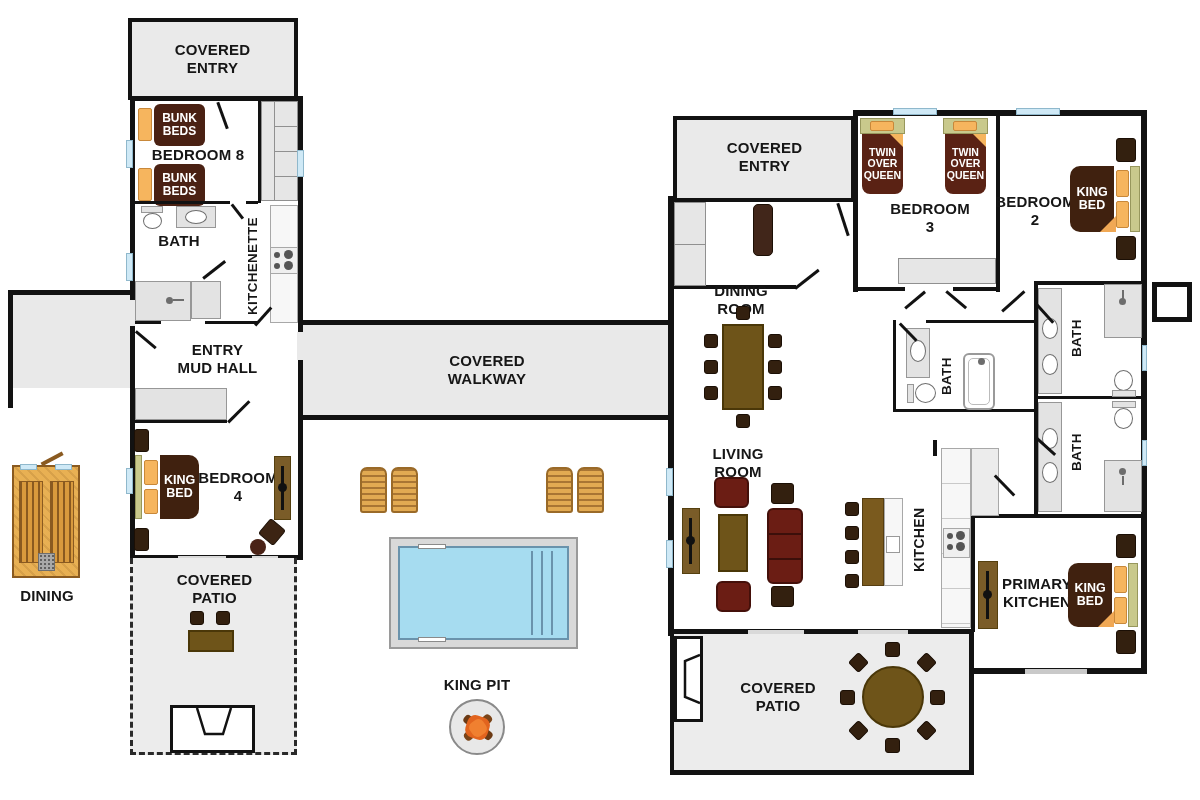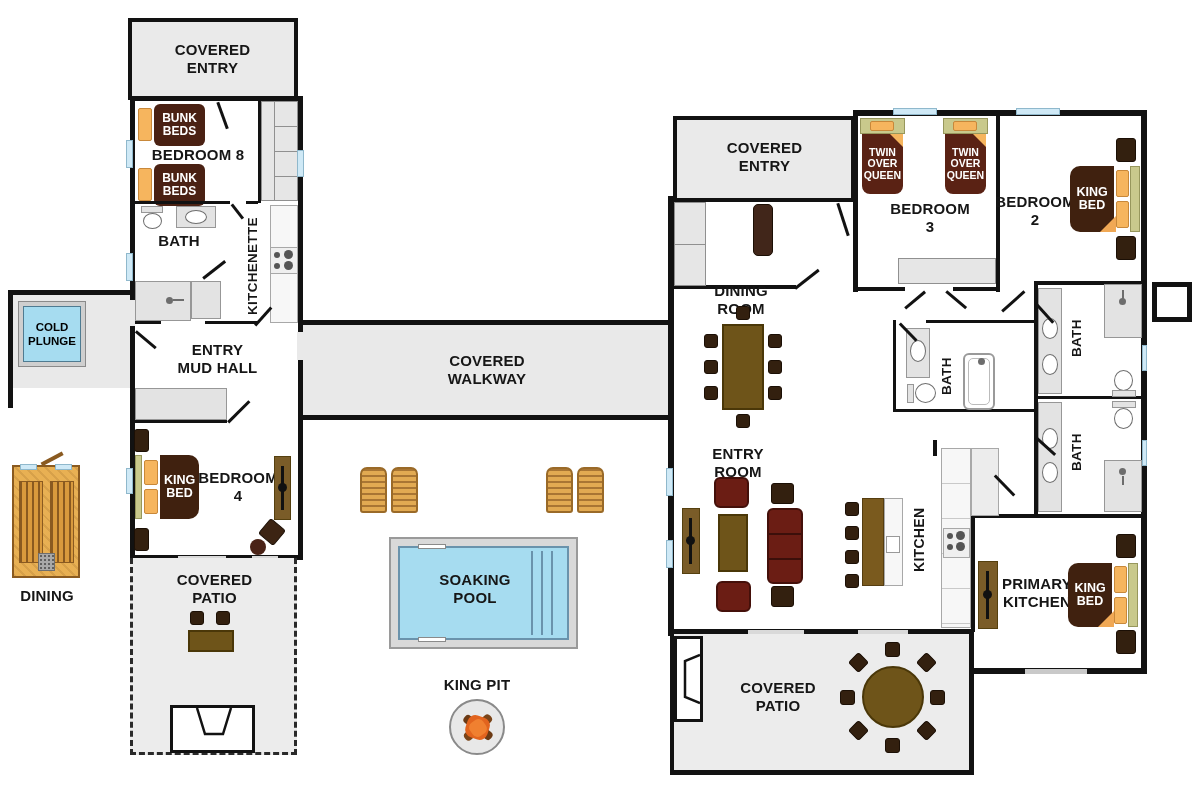--- a/index.html
+++ b/index.html
@@ -135,26 +135,20 @@
   <div class="btable" style="left:188px;top:630px;width:46px;height:22px;"></div>
   <div class="abs" style="left:170px;top:705px;width:85px;height:48px;background:#fff;border:3px solid #121212;">
     <svg width="79" height="42">
         <polyline points="24,0 32,26 50,26 58,0" fill="none" stroke="#121212" stroke-width="2.5"></polyline>
       </svg>
   </div>
 
   <div class="gray-zone" style="left:12px;top:294px;width:118px;height:94px;background:#e9e9e9;"></div>
   <div class="wall" style="left:8px;top:290px;width:122px;height:5px;"></div>
   <div class="wall" style="left:8px;top:290px;width:5px;height:118px;"></div>
-  <div class="abs" style="left:18px;top:301px;width:68px;height:66px;background:#cfcfcf;border:1px solid #8a8a8a;padding:4px;">
-    <div style="width:100%;height:100%;background:#a6dcf0;border:1.5px solid #4f7b91;display:flex;align-items:center;justify-content:center;">
-      <span class="abs" style="position:static;font-weight:600;font-size:11.5px;text-align:center;white-space:pre-line;line-height:1.25;">COLD
-PLUNGE</span>
-    </div>
-  </div>
 
   <div class="abs" style="left:12px;top:465px;width:68px;height:113px;background:#e8b053;border:2px solid #8a5a20;background-image:repeating-linear-gradient(45deg, rgba(138,90,32,.18) 0 2px, transparent 2px 7px);">
     <div style="position:absolute;left:5px;top:14px;width:24px;height:82px;background:#d99a3d;background-image:repeating-linear-gradient(90deg,#8a5a20 0 2px,transparent 2px 6px);border:1px solid #8a5a20;"></div>
     <div style="position:absolute;left:36px;top:14px;width:24px;height:82px;background:#d99a3d;background-image:repeating-linear-gradient(90deg,#8a5a20 0 2px,transparent 2px 6px);border:1px solid #8a5a20;"></div>
     <div style="position:absolute;left:24px;top:86px;width:17px;height:18px;background:#a8a8a8;background-image:radial-gradient(#5f5f5f 1px, transparent 1px);background-size:4px 4px;border:1px solid #6e6e6e;"></div>
     <div class="win" style="left:6px;top:-3px;width:17px;height:6px;"></div>
     <div class="win" style="left:41px;top:-3px;width:17px;height:6px;"></div>
     <div style="position:absolute;left:26px;top:-10px;width:24px;height:3.5px;background:#8a5a20;transform:rotate(-28deg);"></div>
   </div>
   <div class="lbl" style="left:8px;top:586px;width:78px;height:20px;">DINING</div>
@@ -170,22 +164,20 @@
 
   <div class="abs" style="left:389px;top:537px;width:189px;height:112px;background:#d9d9d9;border:2px solid #9a9a9a;padding:7px;">
     <div style="position:relative;width:100%;height:100%;background:#a6dcf0;border:2px solid #6a93ac;">
       <div style="position:absolute;right:24px;top:3px;bottom:3px;width:2px;background:#6a93ac;"></div>
       <div style="position:absolute;right:14px;top:3px;bottom:3px;width:2px;background:#6a93ac;"></div>
       <div style="position:absolute;right:34px;top:3px;bottom:3px;width:2px;background:#6a93ac;"></div>
       <div style="position:absolute;left:18px;top:-4px;width:28px;height:5px;background:#fff;border:1px solid #8a8a8a;"></div>
       <div style="position:absolute;left:18px;bottom:-4px;width:28px;height:5px;background:#fff;border:1px solid #8a8a8a;"></div>
     </div>
   </div>
-  <div class="lbl" style="left:420px;top:568px;width:110px;height:42px;">SOAKING
-POOL</div>
 
   <div class="lbl" style="left:437px;top:676px;width:80px;height:18px;">KING PIT</div>
   <div class="abs" style="left:449px;top:699px;width:56px;height:56px;border-radius:50%;background:#e8e8e8;border:2px solid #8a8a8a;">
     <div style="position:absolute;left:10px;top:22px;width:34px;height:9px;background:#6b3a14;border-radius:4px;transform:rotate(38deg);"></div>
     <div style="position:absolute;left:10px;top:22px;width:34px;height:9px;background:#7a4418;border-radius:4px;transform:rotate(-42deg);"></div>
     <div style="position:absolute;left:15px;top:15px;width:23px;height:23px;background:#e2641e;transform:rotate(18deg);border-radius:35%;"></div>
     <div style="position:absolute;left:19px;top:19px;width:16px;height:16px;background:#f08030;transform:rotate(55deg);border-radius:35%;"></div>
   </div>
 
   <div class="wall" style="left:853px;top:110px;width:294px;height:6px;"></div>
@@ -289,21 +281,21 @@
   <div class="fixture" style="left:1112px;top:401px;width:24px;height:7px;"></div>
   <div class="oval" style="left:1114px;top:408px;width:19px;height:21px;"></div>
   <div class="fixture" style="left:1038px;top:402px;width:24px;height:110px;"></div>
   <div class="oval" style="left:1042px;top:428px;width:16px;height:21px;"></div>
   <div class="oval" style="left:1042px;top:462px;width:16px;height:21px;"></div>
   <div class="vlbl" style="left:1068px;top:426px;width:17px;height:52px;">BATH</div>
   <div class="fixture" style="left:1104px;top:460px;width:38px;height:52px;"></div>
   <div class="dot" style="left:1119px;top:468px;width:7px;height:7px;"></div>
   <div class="abs" style="left:1122px;top:476px;width:2px;height:9px;background:#6d6d6d;"></div>
 
-  <div class="lbl" style="left:690px;top:454px;width:96px;height:18px;">ENTRY ROOM</div>
+  <div class="lbl" style="left:690px;top:454px;width:96px;height:18px;">LIVING ROOM</div>
   <div class="console" style="left:682px;top:508px;width:18px;height:66px;"></div>
   <div class="tvline" style="left:689px;top:518px;height:46px;"></div>
   <div class="tvdot" style="left:686px;top:536px;"></div>
   <div class="red" style="left:714px;top:477px;width:35px;height:31px;"></div>
   <div class="btable" style="left:718px;top:514px;width:30px;height:58px;"></div>
   <div class="red" style="left:716px;top:581px;width:35px;height:31px;"></div>
   <div class="chair" style="left:771px;top:483px;width:23px;height:21px;"></div>
   <div class="red" style="left:767px;top:508px;width:36px;height:76px;background:repeating-linear-gradient(180deg,#6b1d14 0 23px,#3c0f0a 23px 25px);"></div>
   <div class="chair" style="left:771px;top:586px;width:23px;height:21px;"></div>
 

